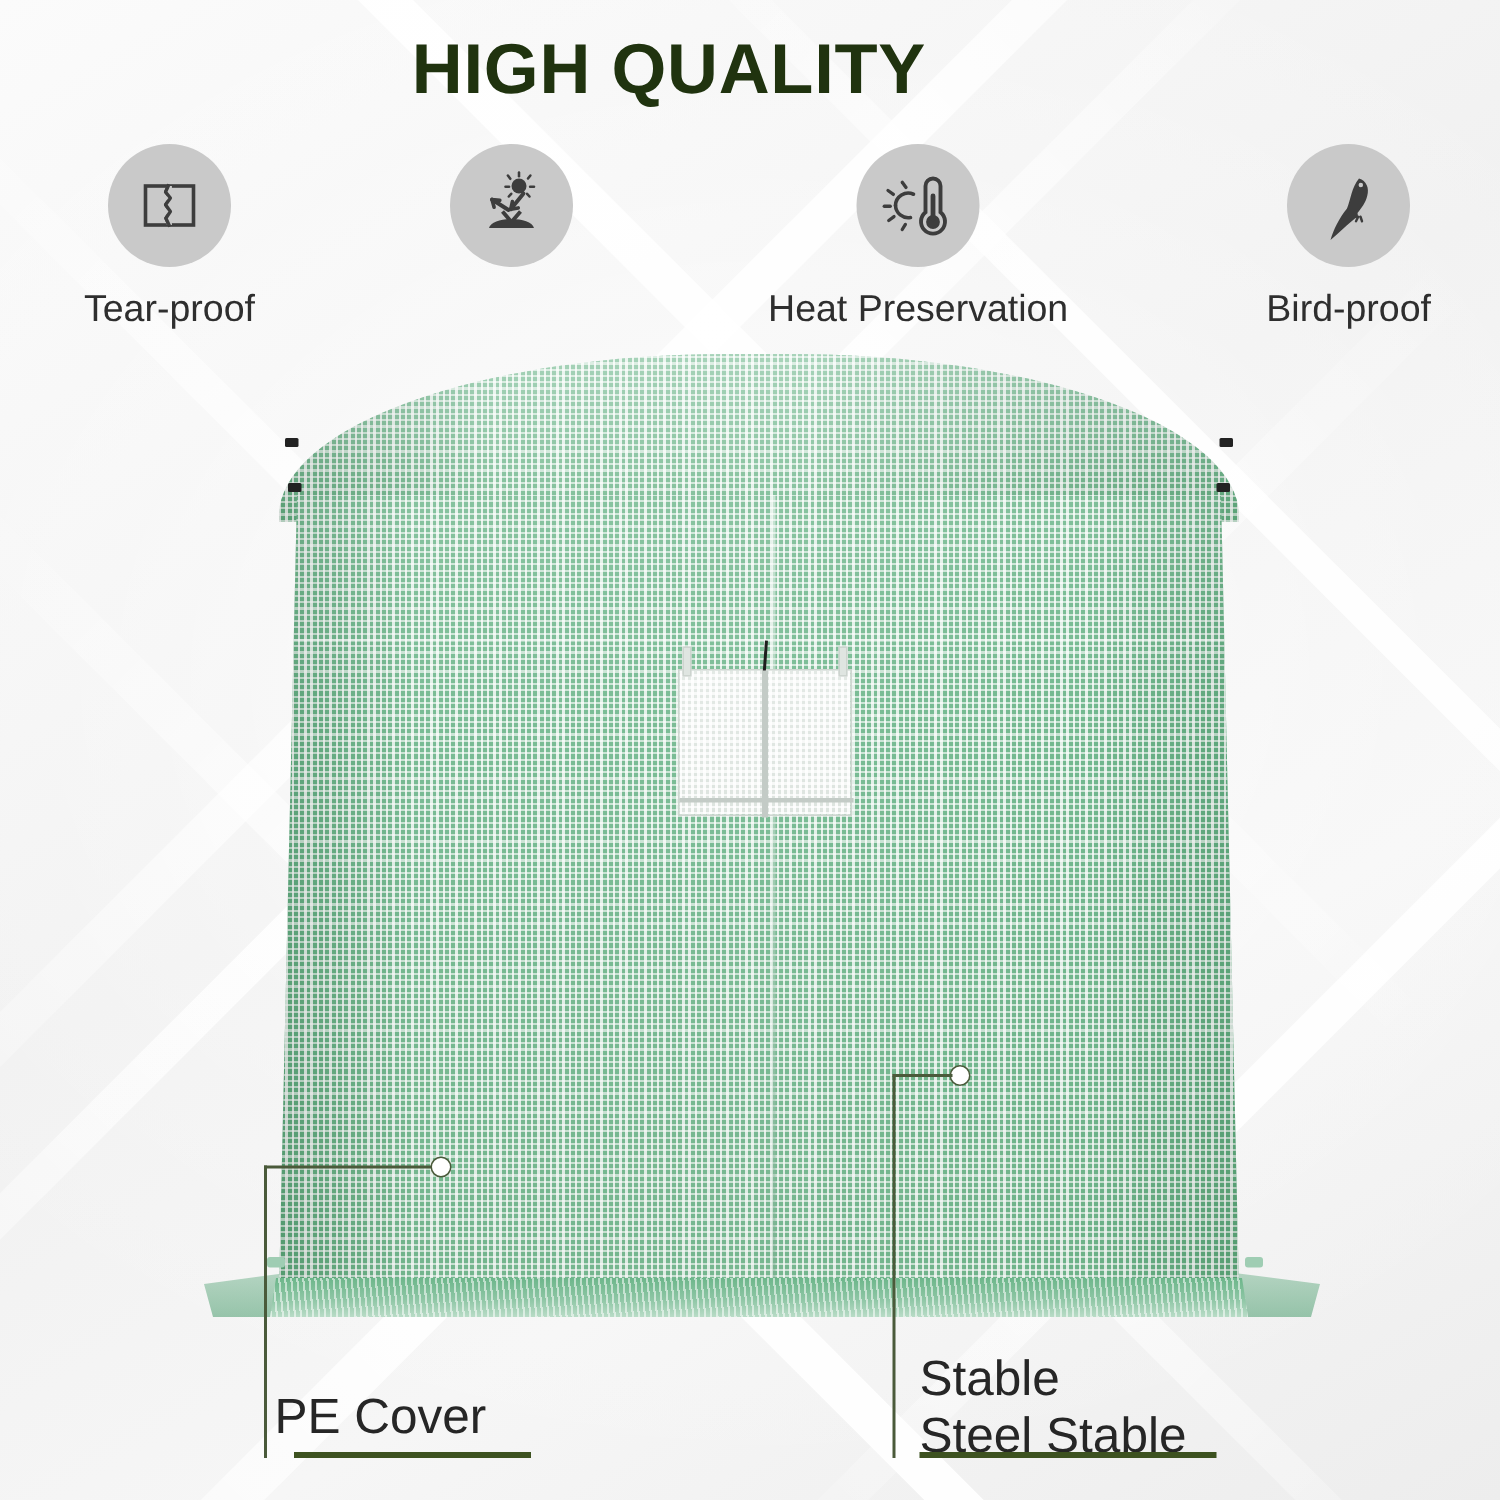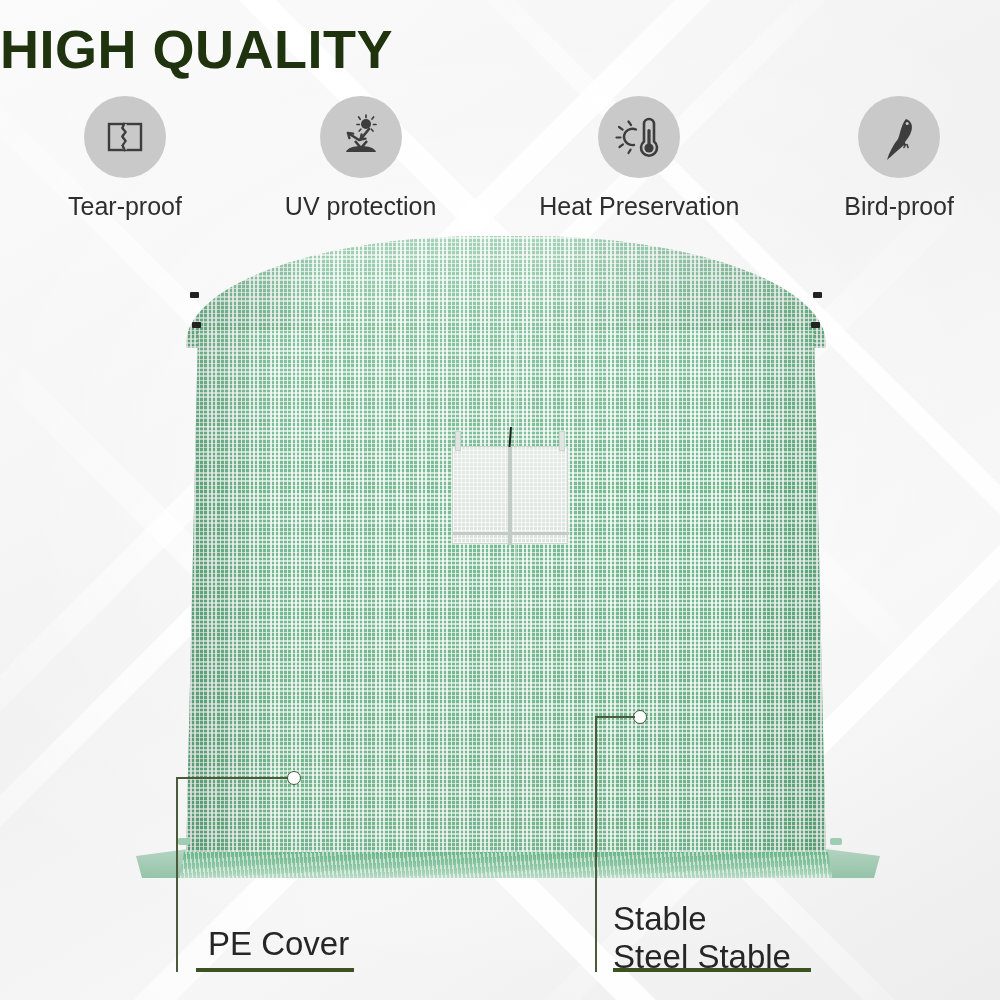--- a/index.html
+++ b/index.html
@@ -39,22 +39,22 @@
   .b7 { width: 1200px; height: 20px; left: 240px;  top: 330px;  transform: rotate(45deg); }
   .b8 { width: 1200px; height: 24px; left: 330px;  top: 620px;  transform: rotate(-45deg); }
   .bg-veil {
     position: absolute; inset: 0;
     background: radial-gradient(ellipse 70% 55% at 50% 45%, rgba(255,255,255,0.85) 0%, rgba(255,255,255,0.25) 60%, rgba(255,255,255,0) 100%);
   }
 
   
   .title {
     position: absolute; top: 18px; left: 0; width: 892px;
-    text-align: left;
-    font-size: 54px;
+    text-align: center;
+    font-size: 47px;
     font-weight: bold;
     letter-spacing: 0.5px;
     color: #20330f;
   }
 
   
   .features {
     position: absolute; top: 96px; left: 46px; width: 908px;
     display: flex; align-items: flex-start; justify-content: space-between;
   }
@@ -63,21 +63,21 @@
     width: 82px; height: 82px; border-radius: 50%;
     background: #c9c9c9;
     display: flex; align-items: center; justify-content: center;
   }
   .feat-label {
     margin-top: 14px;
     font-size: 25px;
     color: #2e2e2e;
     white-space: nowrap;
   }
-  .f0 { margin-left: 22px; }
+  .f0 { margin-left: 10px; }
   .f3 { margin-right: 2px; }
 
   
   .gh-wrap { position: absolute; left: 0; top: 0; width: 1000px; height: 1000px; }
 
   
   .mesh {
     background-image:
       repeating-linear-gradient(90deg, rgba(255,255,255,0.80) 0px, rgba(255,255,255,0.80) 1.6px, rgba(255,255,255,0) 1.6px, rgba(255,255,255,0) 4.2px),
       repeating-linear-gradient(0deg, rgba(255,255,255,0.62) 0px, rgba(255,255,255,0.62) 1.5px, rgba(255,255,255,0) 1.5px, rgba(255,255,255,0) 4.2px),
@@ -241,21 +241,20 @@
             <line x1="38" y1="20" x2="36.4" y2="18.2"></line>
           </g>
           <path d="M34 18 L25.5 28.5" stroke="#3d3d3d" stroke-width="2.6" stroke-linecap="round"></path>
           <path d="M25.5 28.5 L30.5 27.6 M25.5 28.5 L26.6 23.4" stroke="#3d3d3d" stroke-width="2.4" stroke-linecap="round"></path>
           <path d="M24 29 L13 22" stroke="#3d3d3d" stroke-width="2.6" stroke-linecap="round"></path>
           <path d="M13 22 L18.2 22.6 M13 22 L14.4 27.1" stroke="#3d3d3d" stroke-width="2.4" stroke-linecap="round"></path>
           <path d="M20 30 L26 37 L32 30" fill="none" stroke="#3d3d3d" stroke-width="2.6" stroke-linejoin="round"></path>
           <path d="M11 41 C13 33, 39 33, 41 41 Z" fill="#3d3d3d"></path>
         </svg>
       </div>
-      <div class="feat-label">UV protection</div>
     </div>
 
     <div class="feature f3">
       <div class="feat-circle">
         <svg width="50" height="50" viewBox="0 0 50 50">
           <path d="M10 25 A8.5 8.5 0 0 1 22 17.5" fill="none" stroke="#3d3d3d" stroke-width="2.4" stroke-linecap="round"></path>
           <path d="M10 25 A8.5 8.5 0 0 0 20 33" fill="none" stroke="#3d3d3d" stroke-width="2.4" stroke-linecap="round"></path>
           <g stroke="#3d3d3d" stroke-width="2.2" stroke-linecap="round">
             <line x1="14.5" y1="9.5" x2="17" y2="13"></line>
             <line x1="5" y1="15" x2="8.6" y2="17.6"></line>
@@ -318,21 +317,21 @@
     <div class="clip" style="left:813px; top:292px;"></div>
     <div class="clip" style="left:811px; top:322px;"></div>
     <div class="foot" style="left:178px; top:838px;"></div>
     <div class="foot" style="left:830px; top:838px;"></div>
   </div>
 
   <div>
     <div class="dot" style="left:287px; top:771px;"></div>
     <div class="lead" style="left:176px; top:777px; width:112px; height:1.5px;"></div>
     <div class="lead" style="left:176px; top:777px; width:1.5px; height:195px;"></div>
-    <div class="callout-text" style="left:208px; top:925px;">PE Cover</div>
+    <div class="callout-text" style="left:183px; top:925px;">PE Cover</div>
     <div class="underline" style="left:196px; top:968px; width:158px;"></div>
   </div>
 
   <div>
     <div class="dot" style="left:633px; top:710px;"></div>
     <div class="lead" style="left:595px; top:716px; width:40px; height:1.5px;"></div>
     <div class="lead" style="left:595px; top:716px; width:1.5px; height:256px;"></div>
     <div class="callout-text" style="left:613px; top:900px;">Stable
 Steel Stable</div>
     <div class="underline" style="left:613px; top:968px; width:198px;"></div>

